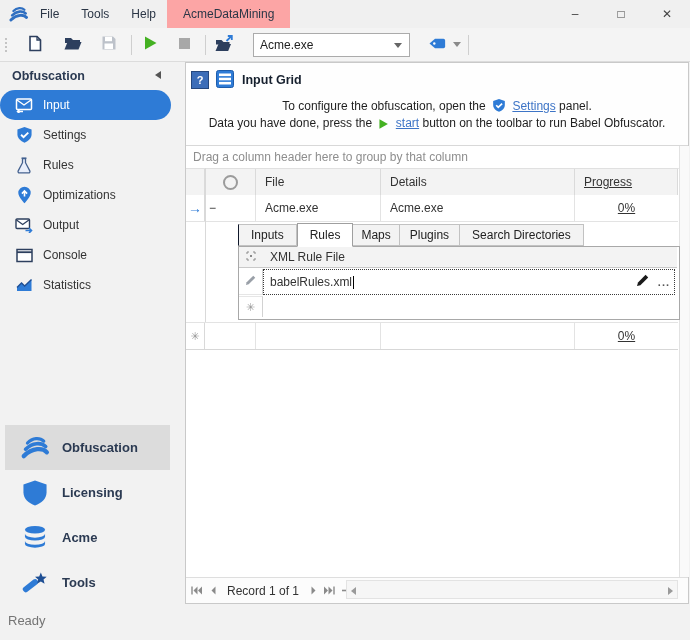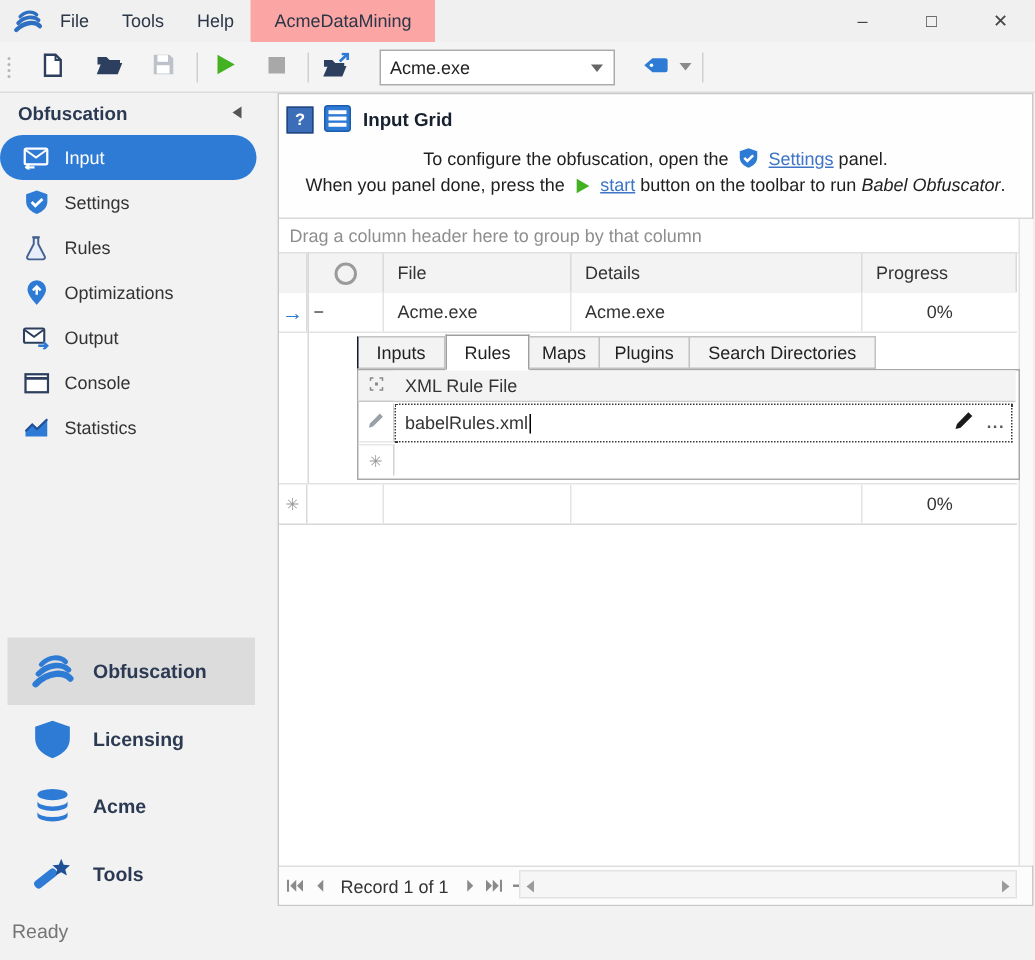--- a/index.html
+++ b/index.html
@@ -47,33 +47,33 @@
   #panel{left:185px;top:62px;width:502px;height:540px;background:#fff;border:1px solid #c9c9c9;}
   #panel .inner{position:absolute;}
 
   #help-sec{left:0;top:0;width:502px;height:82px;background:#fefefe;border-bottom:1px solid #d8d8d8;}
   #help-q{position:absolute;left:5px;top:8px;width:16px;height:16px;background:#3c6db8;border:1px solid #24477e;color:#fff;font-weight:bold;font-size:11px;display:flex;align-items:center;justify-content:center;}
   #help-grid-ico{position:absolute;left:30px;top:7px;}
   #panel-title{position:absolute;left:56px;top:10px;font-weight:bold;font-size:12.5px;color:#16202e;}
   .help-line{position:absolute;left:0;width:502px;text-align:center;color:#1f1f1f;}
   #help-l1{top:35px;} #help-l2{top:53px;}
   .help-line .lnk{color:#3d74c6;text-decoration:underline;}
-  .help-line .ital{font-style:italic;}
+  .help-line .ital{}
   .inline-ico{display:inline-block;vertical-align:-3px;margin:0 3px;}
 
   #hint-row{left:0;top:83px;width:502px;height:22px;border-bottom:1px solid #e7e7e7;text-align:right;}
   #hint-row span{position:absolute;left:7px;top:4px;color:#8e8e8e;}
 
   .grow{position:absolute;left:0;width:492px;height:26px;}
   .gcell{position:absolute;top:0;height:100%;box-sizing:border-box;display:flex;align-items:center;}
   .c-gut{left:0;width:19px;border-right:1px solid #d9d9d9;justify-content:center;}
   .c-exp{left:19px;width:51px;}
   .c-file{left:70px;width:125px;padding-left:9px;}
   .c-det{left:195px;width:194px;padding-left:9px;}
-  .c-prog{left:389px;width:103px;justify-content:center;}
+  .c-prog{left:389px;width:103px;justify-content:center;text-decoration:underline;}
   .vline{border-right:1px solid #e3e3e3;}
 
   #ghead{top:105px;background:#f3f3f3;border-top:1px solid #e0e0e0;border-bottom:1px solid #d5d5d5;color:#333;}
   #ghead .gcell{border-right:1px solid #dadada;}
   #grow1{top:132px;border-bottom:1px solid #e3e3e3;background:#fff;}
   #grow-new{top:259px;border-top:1px solid #e3e3e3;border-bottom:1px solid #d7d7d7;background:#fff;}
   .ring{width:11px;height:11px;border:2px solid #9b9b9b;border-radius:50%;margin:0 auto;}
   .row-arrow{color:#2e7bd6;font-size:14px;}
   .star-glyph{color:#9a9a9a;font-size:11px;}
   .gutter-col{left:0;top:105px;width:19px;height:180px;border-right:1px solid #d9d9d9;}
@@ -318,21 +318,21 @@
       <div class="help-line" id="help-l1">
         <span>To configure the obfuscation, open the</span>
         <span class="inline-ico"><svg width="14" height="15" viewBox="0 0 18 19">
               <path d="M9 1 l7.5 2.6 v5.2 c0 4.4 -3.3 7.1 -7.5 8.8 c-4.2 -1.7 -7.5 -4.4 -7.5 -8.8 V3.6 z" fill="#2e7bd6"></path>
               <path d="M5.4 9.2 l2.6 2.6 L13 7" stroke="#fff" stroke-width="2.2" fill="none"></path>
             </svg></span>
         <span class="lnk">Settings</span>
         <span>panel.</span>
       </div>
       <div class="help-line" id="help-l2">
-        <span>When you panel done, press the</span>
+        <span>Data you have done, press the</span>
         <span class="inline-ico"><svg width="11" height="12" viewBox="0 0 15 16">
               <polygon points="2,1.5 13.5,8 2,14.5" fill="#44b122"></polygon>
             </svg></span>
         <span class="lnk">start</span>
         <span>button on the toolbar to run</span>
         <span class="ital">Babel Obfuscator</span><span>.</span>
       </div>
     </div>
 
     <div id="hint-row" class="inner">

